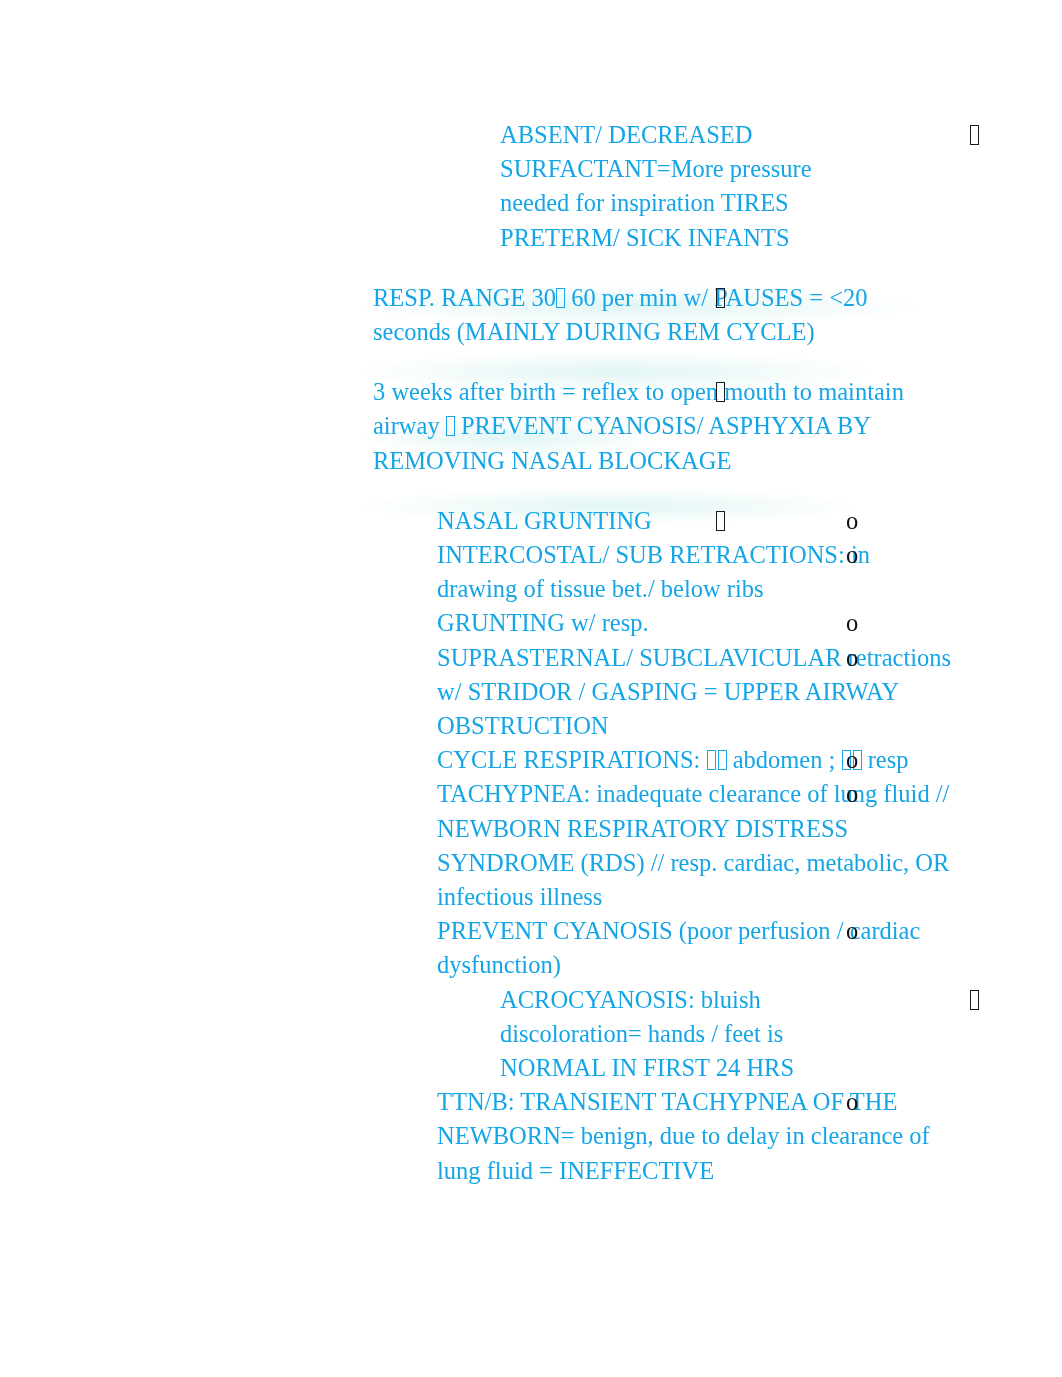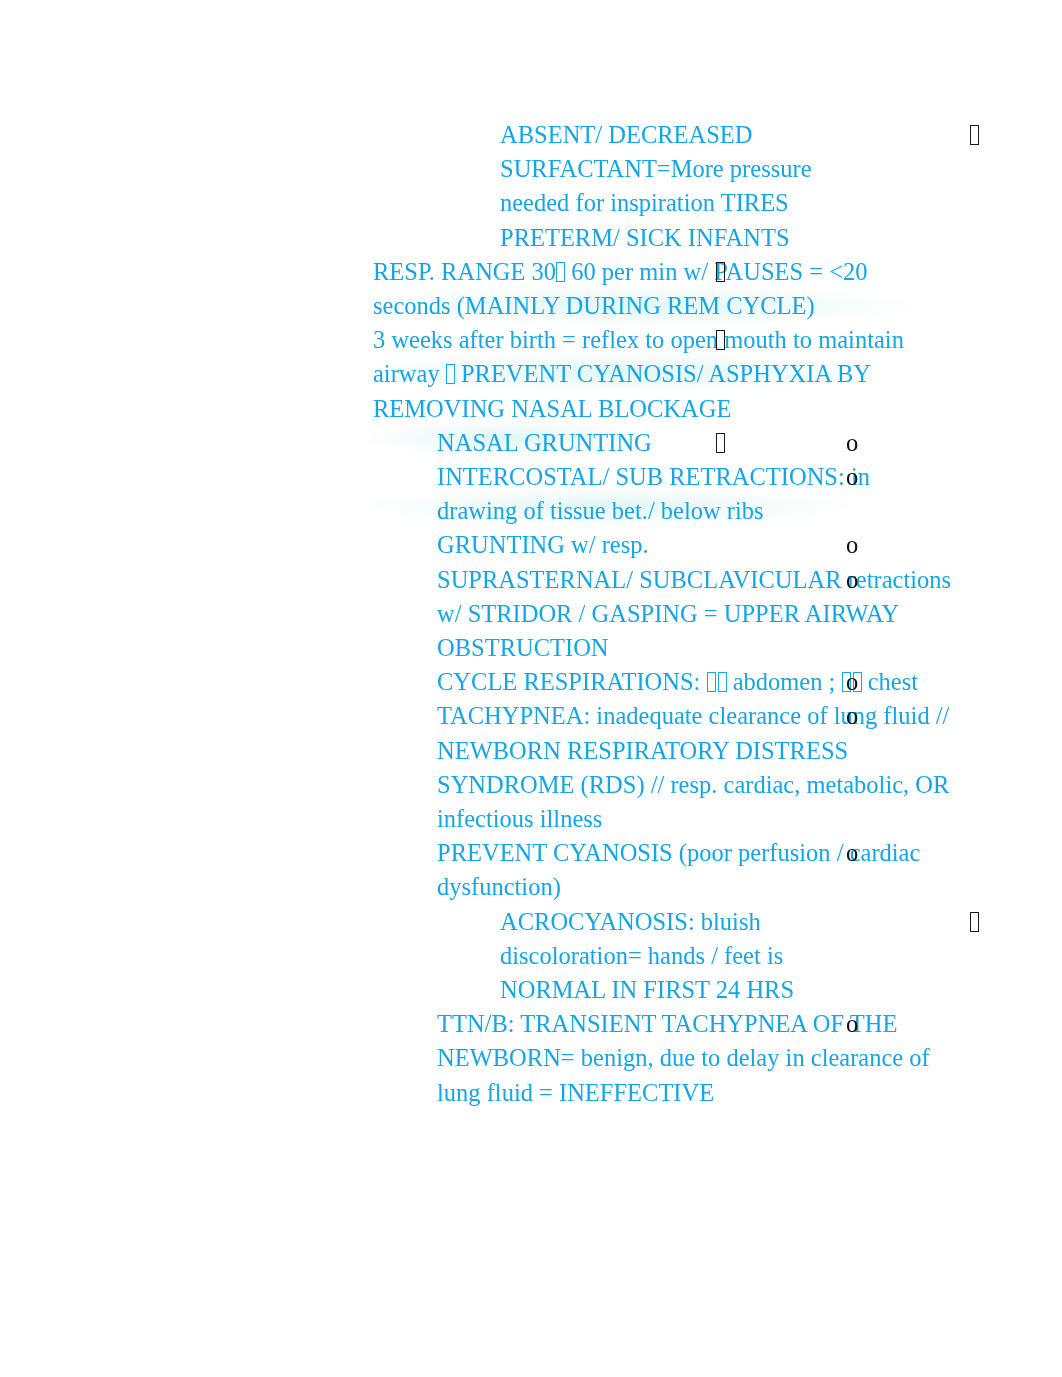--- a/index.html
+++ b/index.html
@@ -39,21 +39,21 @@
     font-size: 24.5px;
     line-height: 34.2px;
     color: #14A5E6;
     font-family: "Liberation Serif", "DejaVu Serif", serif;
     margin: 0;
     padding: 0;
     white-space: normal;
   }
 
   
-  .lvl1 { margin-left: 373px; margin-right: 120px; }
+  .lvl1 { margin-left: 373px; margin-right: 120px; margin-top: 26px; }
   .lvl2 { margin-left: 437px; margin-right: 110px; }
   .lvl3 { margin-left: 500px; margin-right: 210px; }
 
   
   .marker {
     position: absolute;
     display: block;
     font-family: "Liberation Serif", "DejaVu Serif", serif;
     line-height: 34.2px;
     font-size: 24.5px;
@@ -144,21 +144,21 @@
       <span>GRUNTING w/ resp.</span>
     </div>
 
     <div class="li lvl2">
       <span class="marker marker-lvl2"><span class="o-marker">o</span></span>
       <span>SUPRASTERNAL/ SUBCLAVICULAR retractions w/ STRIDOR / GASPING = UPPER AIRWAY OBSTRUCTION</span>
     </div>
 
     <div class="li lvl2">
       <span class="marker marker-lvl2"><span class="o-marker">o</span></span>
-      <span>CYCLE RESPIRATIONS: </span><span class="tofu-pair"><span class="tofu-cyan"></span><span class="tofu-cyan"></span></span><span> abdomen ; </span><span class="tofu-pair"><span class="tofu-cyan"></span><span class="tofu-cyan"></span></span><span>  chest</span>
+      <span>CYCLE RESPIRATIONS: </span><span class="tofu-pair"><span class="tofu-cyan"></span><span class="tofu-cyan"></span></span><span> abdomen ; </span><span class="tofu-pair"><span class="tofu-cyan"></span><span class="tofu-cyan"></span></span><span>  resp</span>
     </div>
 
     <div class="li lvl2">
       <span class="marker marker-lvl2"><span class="o-marker">o</span></span>
       <span>TACHYPNEA: inadequate clearance of lung fluid // NEWBORN RESPIRATORY DISTRESS SYNDROME (RDS) // resp. cardiac, metabolic, OR infectious illness</span>
     </div>
 
     <div class="li lvl2">
       <span class="marker marker-lvl2"><span class="o-marker">o</span></span>
       <span>PREVENT CYANOSIS (poor perfusion / cardiac dysfunction)</span>

